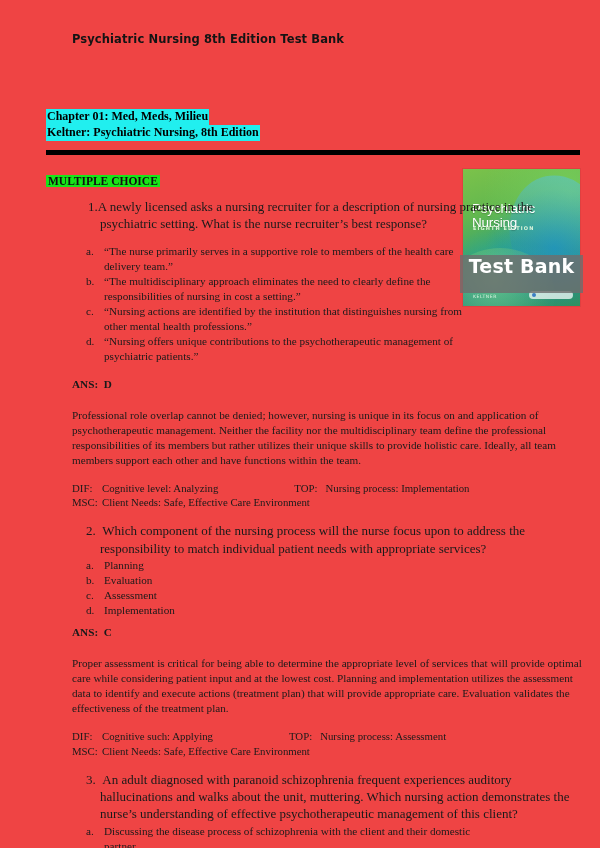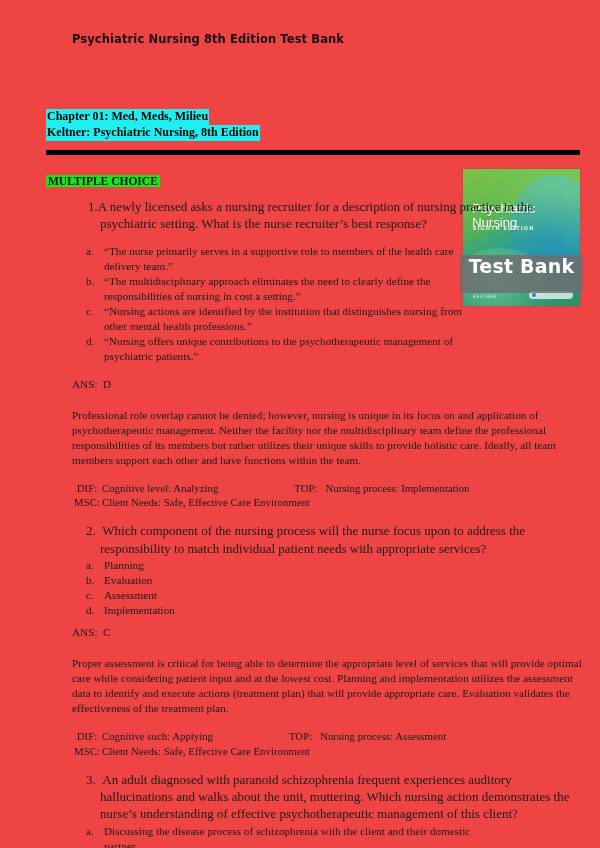--- a/index.html
+++ b/index.html
@@ -221,31 +221,31 @@
   }
   .opt.wide { padding-right: 28px; }
 
   .ans-block {
     padding-left: 72px;
     padding-right: 14px;
     font-size: 11.2px;
     line-height: 1.345;
     color: #1a1a1a;
   }
-  .ans-label { white-space: pre; }
+  .ans-label { white-space: pre; font-weight: bold; }
   .rationale { margin-top: 16px; }
 
   .meta {
     padding-left: 72px;
     font-size: 10.8px;
     line-height: 1.32;
     color: #1a1a1a;
   }
   .meta-row { white-space: nowrap; }
-  .meta-k { display: inline-block; width: 30px; text-align: center; }
+  .meta-k { display: inline-block; width: 30px; }
   .meta-gap { display: inline-block; width: 76px; }
   .meta-gap2 { display: inline-block; width: 8px; }
   .sp7 { height: 7px; }
   .sp10 { height: 10px; }
   .sp13 { height: 13px; }
 </style>
 </head>
 <body>
 
 <div class="page">

